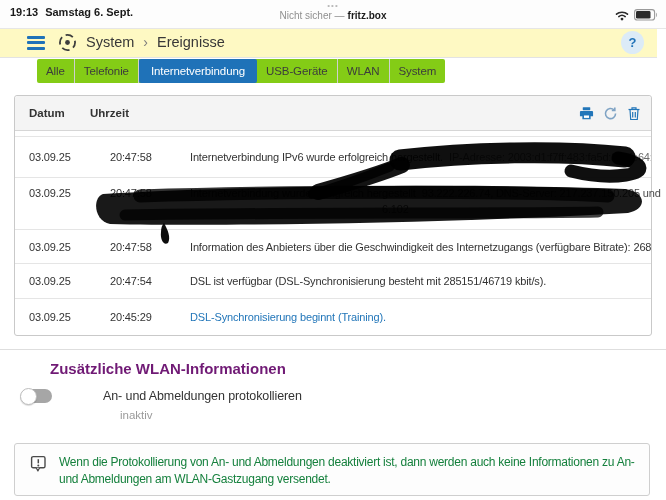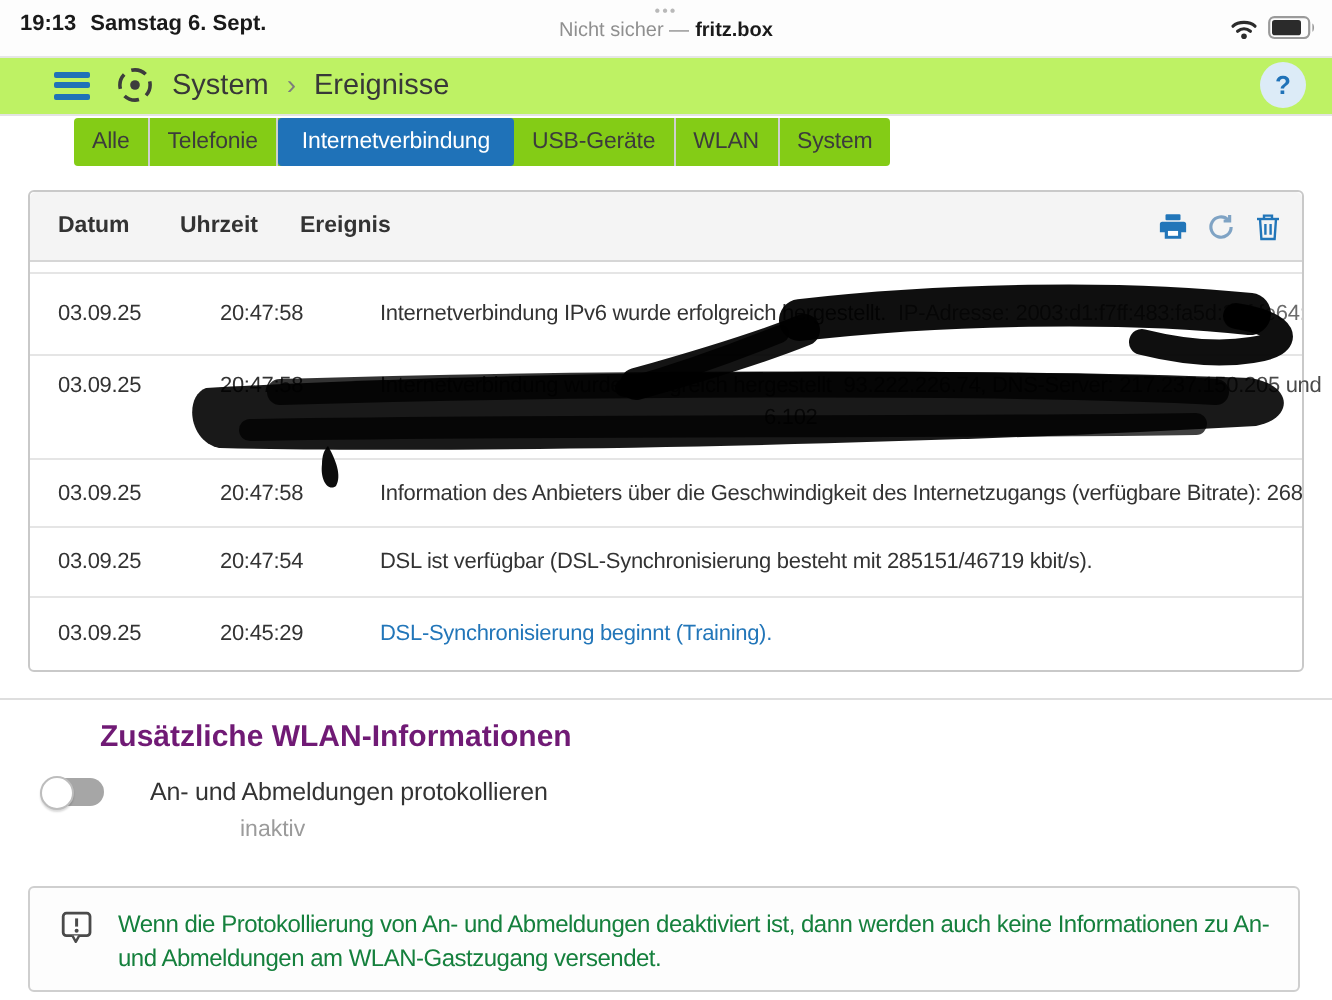--- a/index.html
+++ b/index.html
@@ -12,22 +12,22 @@
   .sb-left{position:absolute;left:10px;top:6px;font-size:11px;font-weight:700;color:#1a1a1a;}
   .sb-left .sb-date{font-weight:700;margin-left:7px;}
   .sb-center{position:absolute;left:0;right:0;top:2px;text-align:center;}
   .sb-dots{font-size:8px;color:#b9b9b9;letter-spacing:1px;line-height:8px;}
   .sb-url{font-size:10px;line-height:12px;}
   .sb-url .sec{color:#8f8f8f;}
   .sb-url .host{color:#1a1a1a;font-weight:700;margin-left:3px;}
   .sb-right{position:absolute;right:8px;top:7px;display:flex;align-items:center;gap:5px;}
 
   
-  .nav-bar{position:absolute;left:0;top:29px;width:666px;height:28px;background:#bef264;
-      border-bottom:1px solid #e3e3e3;}
+  .nav-bar{position:absolute;left:0;top:29px;width:610px;height:28px;background:#fef9c3;
+      border-bottom:1px solid #e3e3e3;padding-left:47px;}
   .hamburger{position:absolute;left:27px;top:7px;width:18px;height:14px;cursor:pointer;}
   .hamburger i{display:block;height:2.6px;background:#1f72b8;border-radius:1px;margin-bottom:2.9px;}
   .fritz-logo{position:absolute;left:57px;top:3px;width:21px;height:21px;}
   .breadcrumb{position:absolute;left:86px;top:5px;font-size:14.5px;color:#383838;}
   .breadcrumb .sep{color:#7d7d7d;margin:0 9px;font-size:14px;}
   .help-btn{position:absolute;right:13px;top:2px;width:23px;height:23px;border-radius:50%;
       background:#dcebf7;color:#1f72b8;font-size:13px;font-weight:700;text-align:center;
       line-height:23px;cursor:pointer;}
 
   
@@ -61,21 +61,21 @@
   .r5{height:36px;}
   .ev{white-space:nowrap;overflow:hidden;}
   .ghost1{color:#6b6b6b;margin-left:6px;}
   .ghost2{color:#4a4a4a;margin-left:6px;}
   .ghost-line2{color:#4a4a4a;margin-left:192px;margin-top:4px;}
   .link-row{color:#2276b9;}
 
   
   .section-divider{position:absolute;left:0;top:349px;width:666px;height:1px;background:#dedede;}
   .wlan-heading{position:absolute;left:14px;top:360px;font-size:15px;font-weight:700;color:#701a75;margin-left:36px;}
-  .toggle-row{position:absolute;left:21px;top:389px;display:flex;align-items:flex-end;}
+  .toggle-row{position:absolute;left:21px;top:389px;display:flex;align-items:flex-end;gap:28px;}
   .toggle{position:relative;width:31px;height:14px;border-radius:8px;background:#a6a6a6;cursor:pointer;}
   .toggle .knob{position:absolute;left:-1px;top:-1.5px;width:17px;height:17px;border-radius:50%;
       background:#fff;border:1px solid #bdbdbd;box-sizing:border-box;box-shadow:0 1px 1px rgba(0,0,0,.15);}
   .toggle-label{margin-left:23px;font-size:12.5px;color:#333;letter-spacing:-0.1px;}
   .toggle-state{position:absolute;left:76px;top:409px;font-size:11.5px;color:#9b9b9b;margin-left:44px;}
 
   
   .info-box{position:absolute;left:14px;top:443px;width:636px;height:53px;box-sizing:border-box;
       border:1px solid #cfcfcf;border-radius:3px;background:#fdfdfd;display:flex;}
   .info-icon{margin:11px 12px 0 15px;flex:0 0 auto;}
@@ -140,21 +140,20 @@
   <div class="tab active">Internetverbindung</div>
   <div class="tab">USB-Geräte</div>
   <div class="tab">WLAN</div>
   <div class="tab">System</div>
 </div>
 
 <div class="event-table">
   <div class="t-head">
     <span>Datum</span>
     <span>Uhrzeit</span>
-    <span>Ereignis</span>
     <div class="t-tools">
       <span>
           <svg width="15" height="15" viewBox="0 0 16 16">
             <rect x="4" y="1.2" width="8" height="3.2" rx="0.6" fill="#2276b9"></rect>
             <path d="M2.2 5.2h11.6c.7 0 1.2.5 1.2 1.2v4.4h-2.6v3.4H3.6v-3.4H1V6.4c0-.7.5-1.2 1.2-1.2z" fill="#2276b9"></path>
             <rect x="4.8" y="9.6" width="6.4" height="3.6" fill="#fff" stroke="#2276b9" stroke-width="1"></rect>
           </svg>
         </span>
       <span>
           <svg width="15" height="15" viewBox="0 0 16 16">

